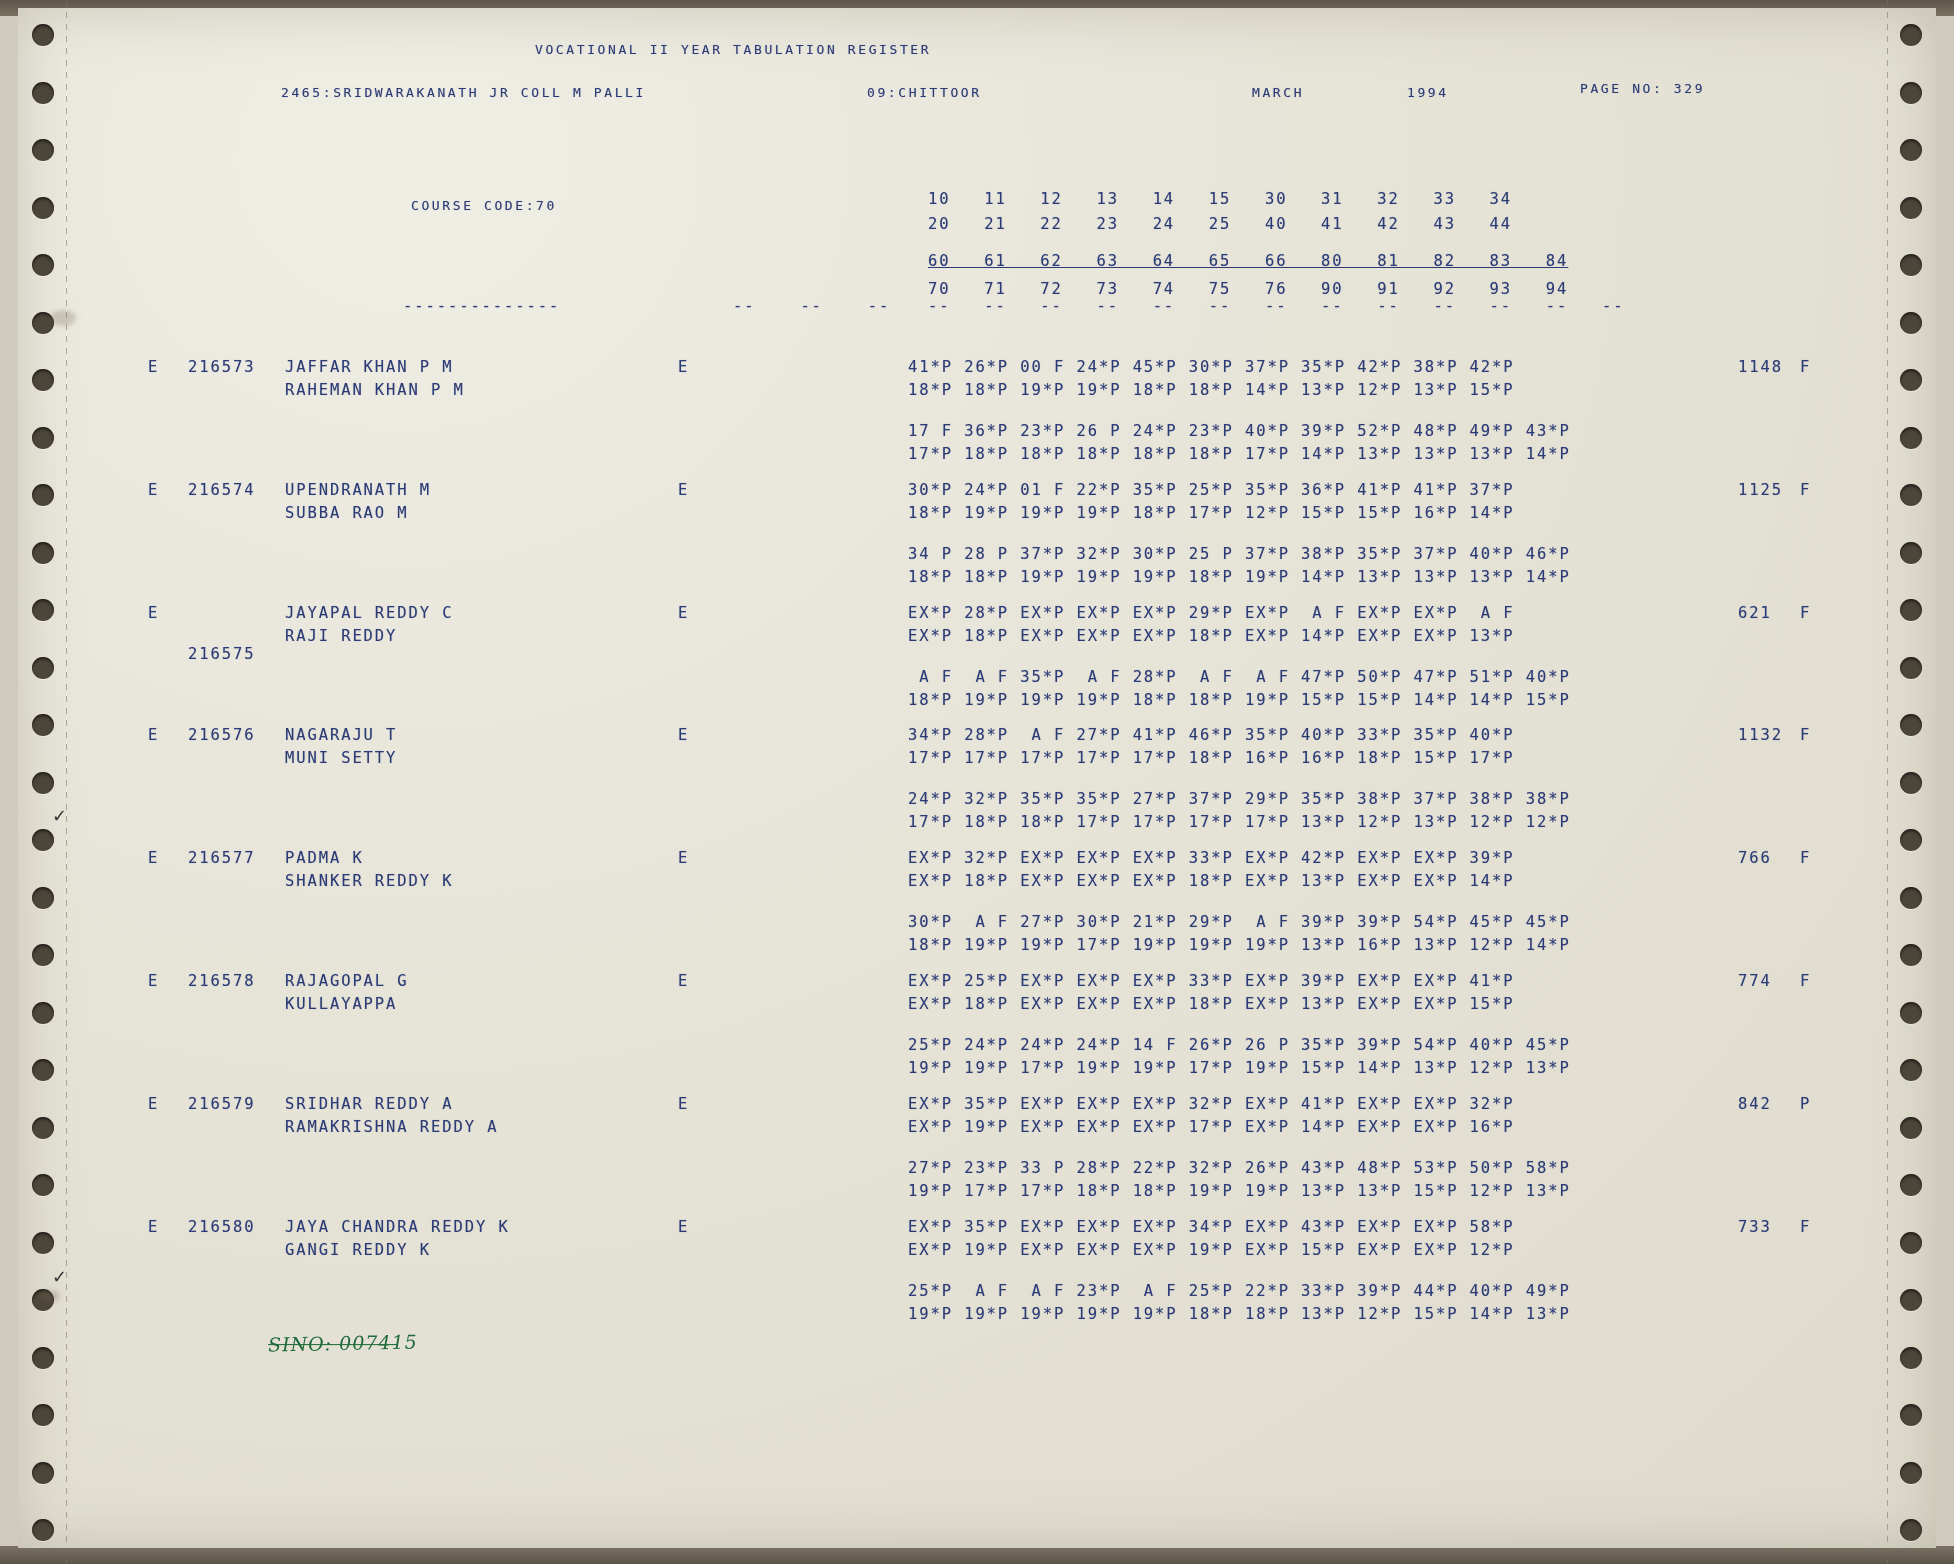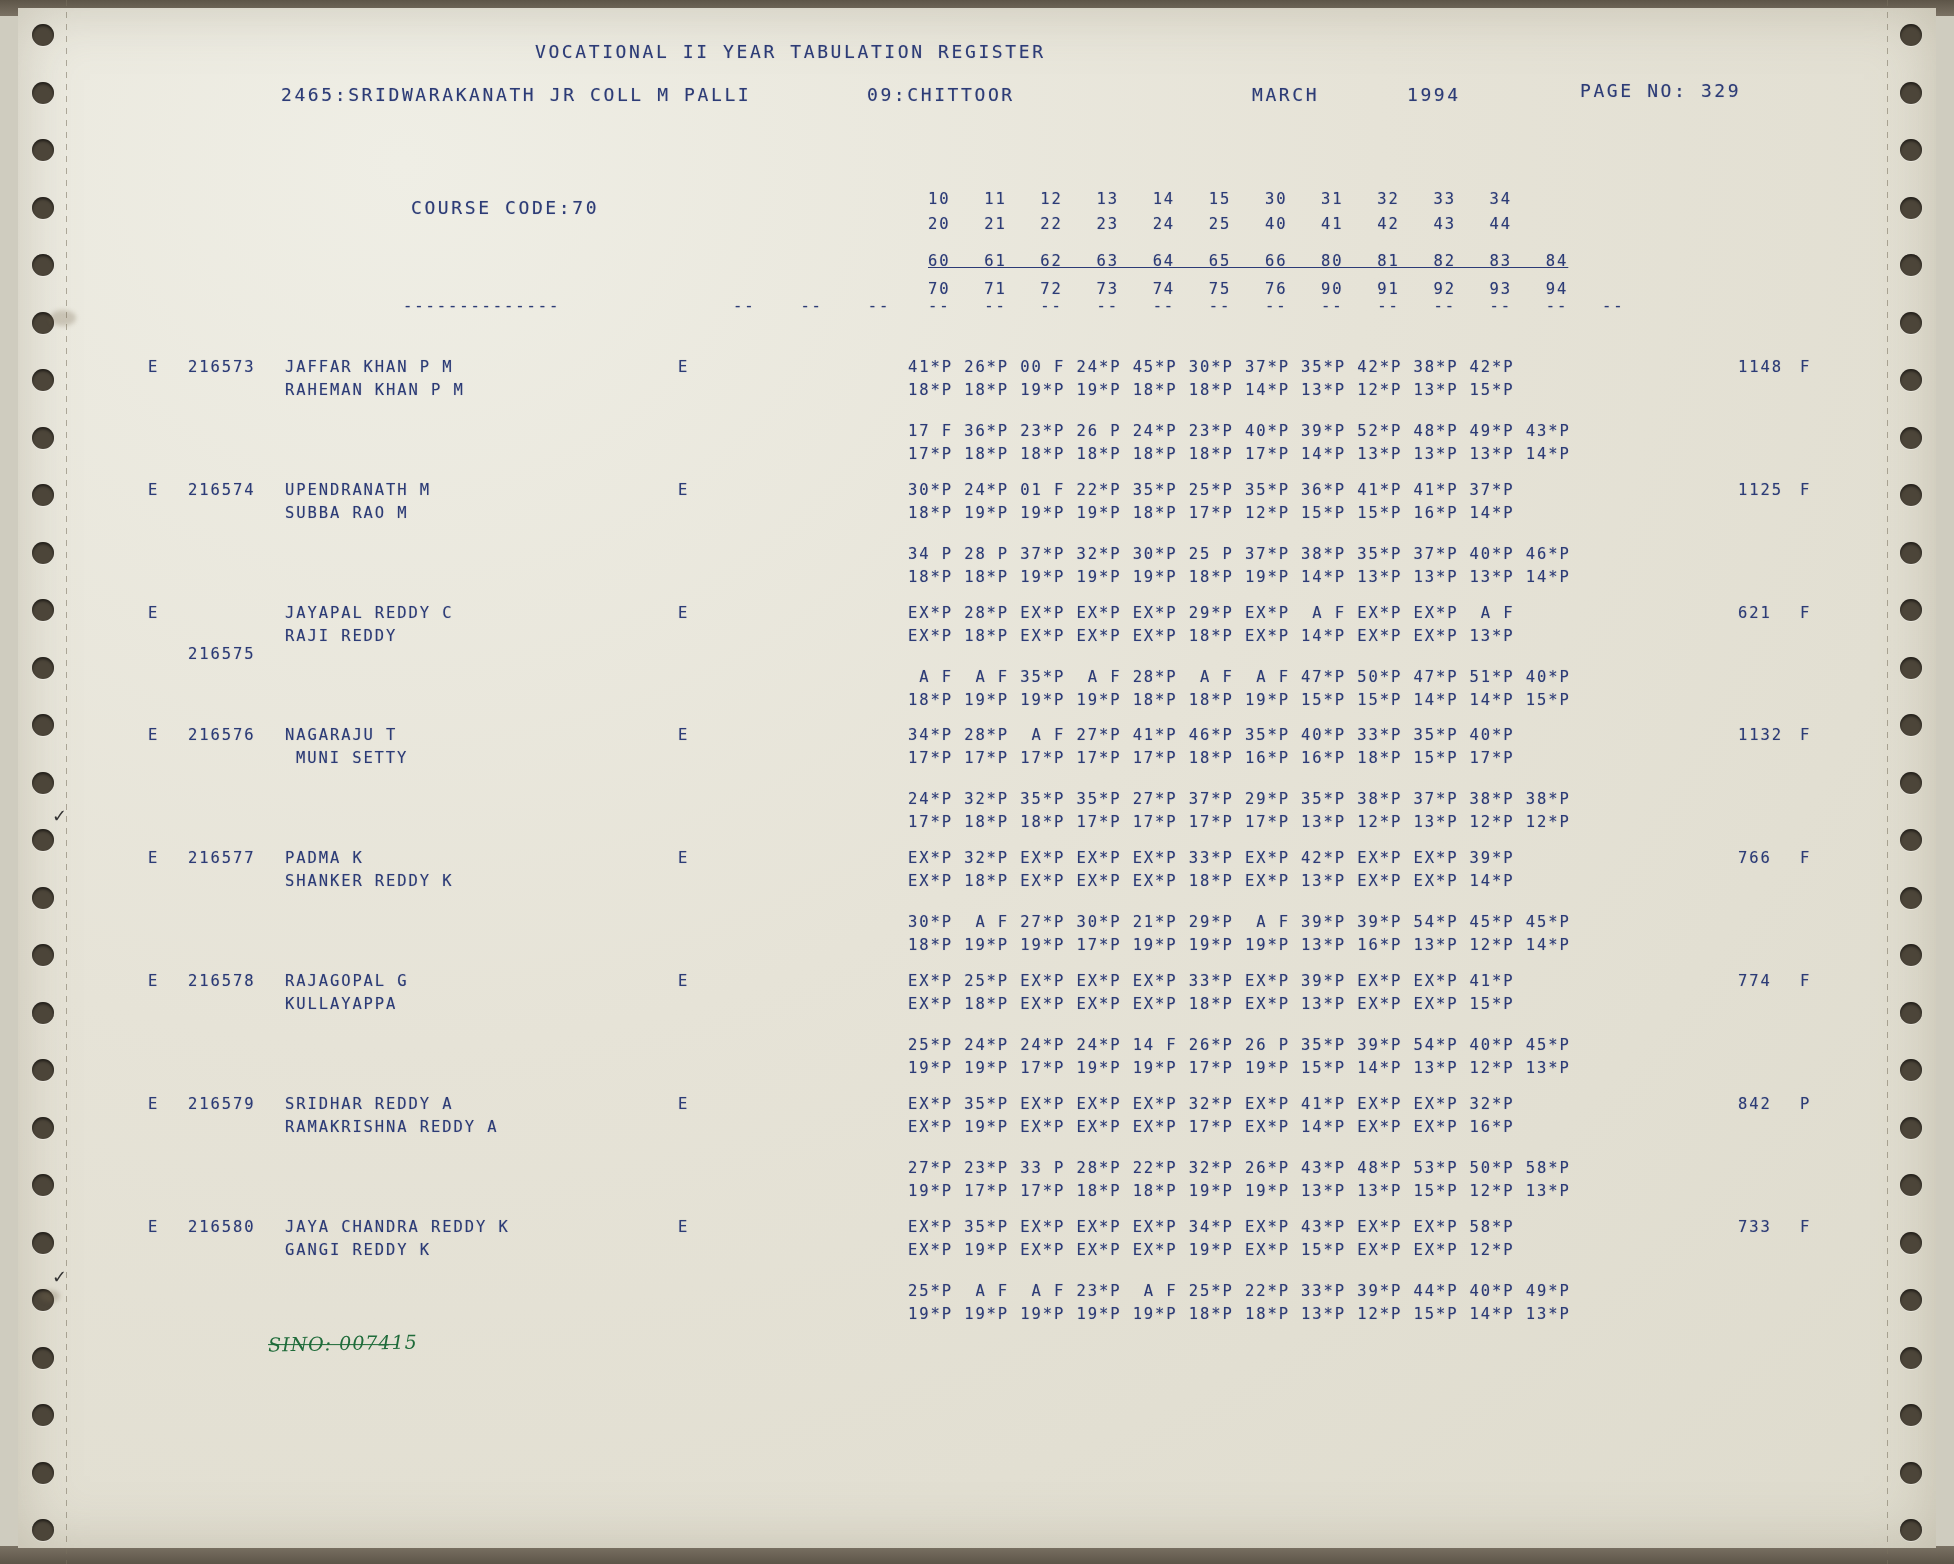--- a/index.html
+++ b/index.html
@@ -71,21 +71,21 @@
   .txt {
     position: absolute;
     color: #2c3b76;
     font-family: "DejaVu Sans Mono", monospace;
     font-size: 15.5px;
     letter-spacing: 1.9px;
     white-space: pre;
     line-height: 1;
     text-shadow: 0 0 1px rgba(44,59,118,0.35);
   }
-  .t-head { font-size: 18px; letter-spacing: 2.6px; }
+  .t-head { font-size: 13px; letter-spacing: 2.6px; }
 
   
   .hand {
     position: absolute;
     color: #1f6b3a;
     font-family: "DejaVu Serif", serif;
     font-size: 19px;
     font-style: italic;
     letter-spacing: 1px;
     white-space: pre;
@@ -227,21 +227,21 @@
       <div class="txt " style="left: 678px; top: 605.6px;">E</div>
       <div class="txt " style="left: 908px; top: 605.6px;">EX*P 28*P EX*P EX*P EX*P 29*P EX*P  A F EX*P EX*P  A F</div>
       <div class="txt " style="left: 908px; top: 628.6px;">EX*P 18*P EX*P EX*P EX*P 18*P EX*P 14*P EX*P EX*P 13*P</div>
       <div class="txt " style="left: 908px; top: 669.6px;"> A F  A F 35*P  A F 28*P  A F  A F 47*P 50*P 47*P 51*P 40*P</div>
       <div class="txt " style="left: 908px; top: 692.6px;">18*P 19*P 19*P 19*P 18*P 18*P 19*P 15*P 15*P 14*P 14*P 15*P</div>
       <div class="txt " style="left: 1738px; top: 605.6px;">621</div>
       <div class="txt " style="left: 1800px; top: 605.6px;">F</div>
       <div class="txt " style="left: 148px; top: 728.4px;">E</div>
       <div class="txt " style="left: 188px; top: 728.4px;">216576</div>
       <div class="txt " style="left: 285px; top: 728.4px;">NAGARAJU T</div>
-      <div class="txt " style="left: 296px; top: 751.4px;">MUNI SETTY</div>
+      <div class="txt " style="left: 285px; top: 751.4px;">MUNI SETTY</div>
       <div class="txt " style="left: 678px; top: 728.4px;">E</div>
       <div class="txt " style="left: 908px; top: 728.4px;">34*P 28*P  A F 27*P 41*P 46*P 35*P 40*P 33*P 35*P 40*P</div>
       <div class="txt " style="left: 908px; top: 751.4px;">17*P 17*P 17*P 17*P 17*P 18*P 16*P 16*P 18*P 15*P 17*P</div>
       <div class="txt " style="left: 908px; top: 792.4px;">24*P 32*P 35*P 35*P 27*P 37*P 29*P 35*P 38*P 37*P 38*P 38*P</div>
       <div class="txt " style="left: 908px; top: 815.4px;">17*P 18*P 18*P 17*P 17*P 17*P 17*P 13*P 12*P 13*P 12*P 12*P</div>
       <div class="txt " style="left: 1738px; top: 728.4px;">1132</div>
       <div class="txt " style="left: 1800px; top: 728.4px;">F</div>
       <div class="txt " style="left: 148px; top: 851.2px;">E</div>
       <div class="txt " style="left: 188px; top: 851.2px;">216577</div>
       <div class="txt " style="left: 285px; top: 851.2px;">PADMA K</div>

